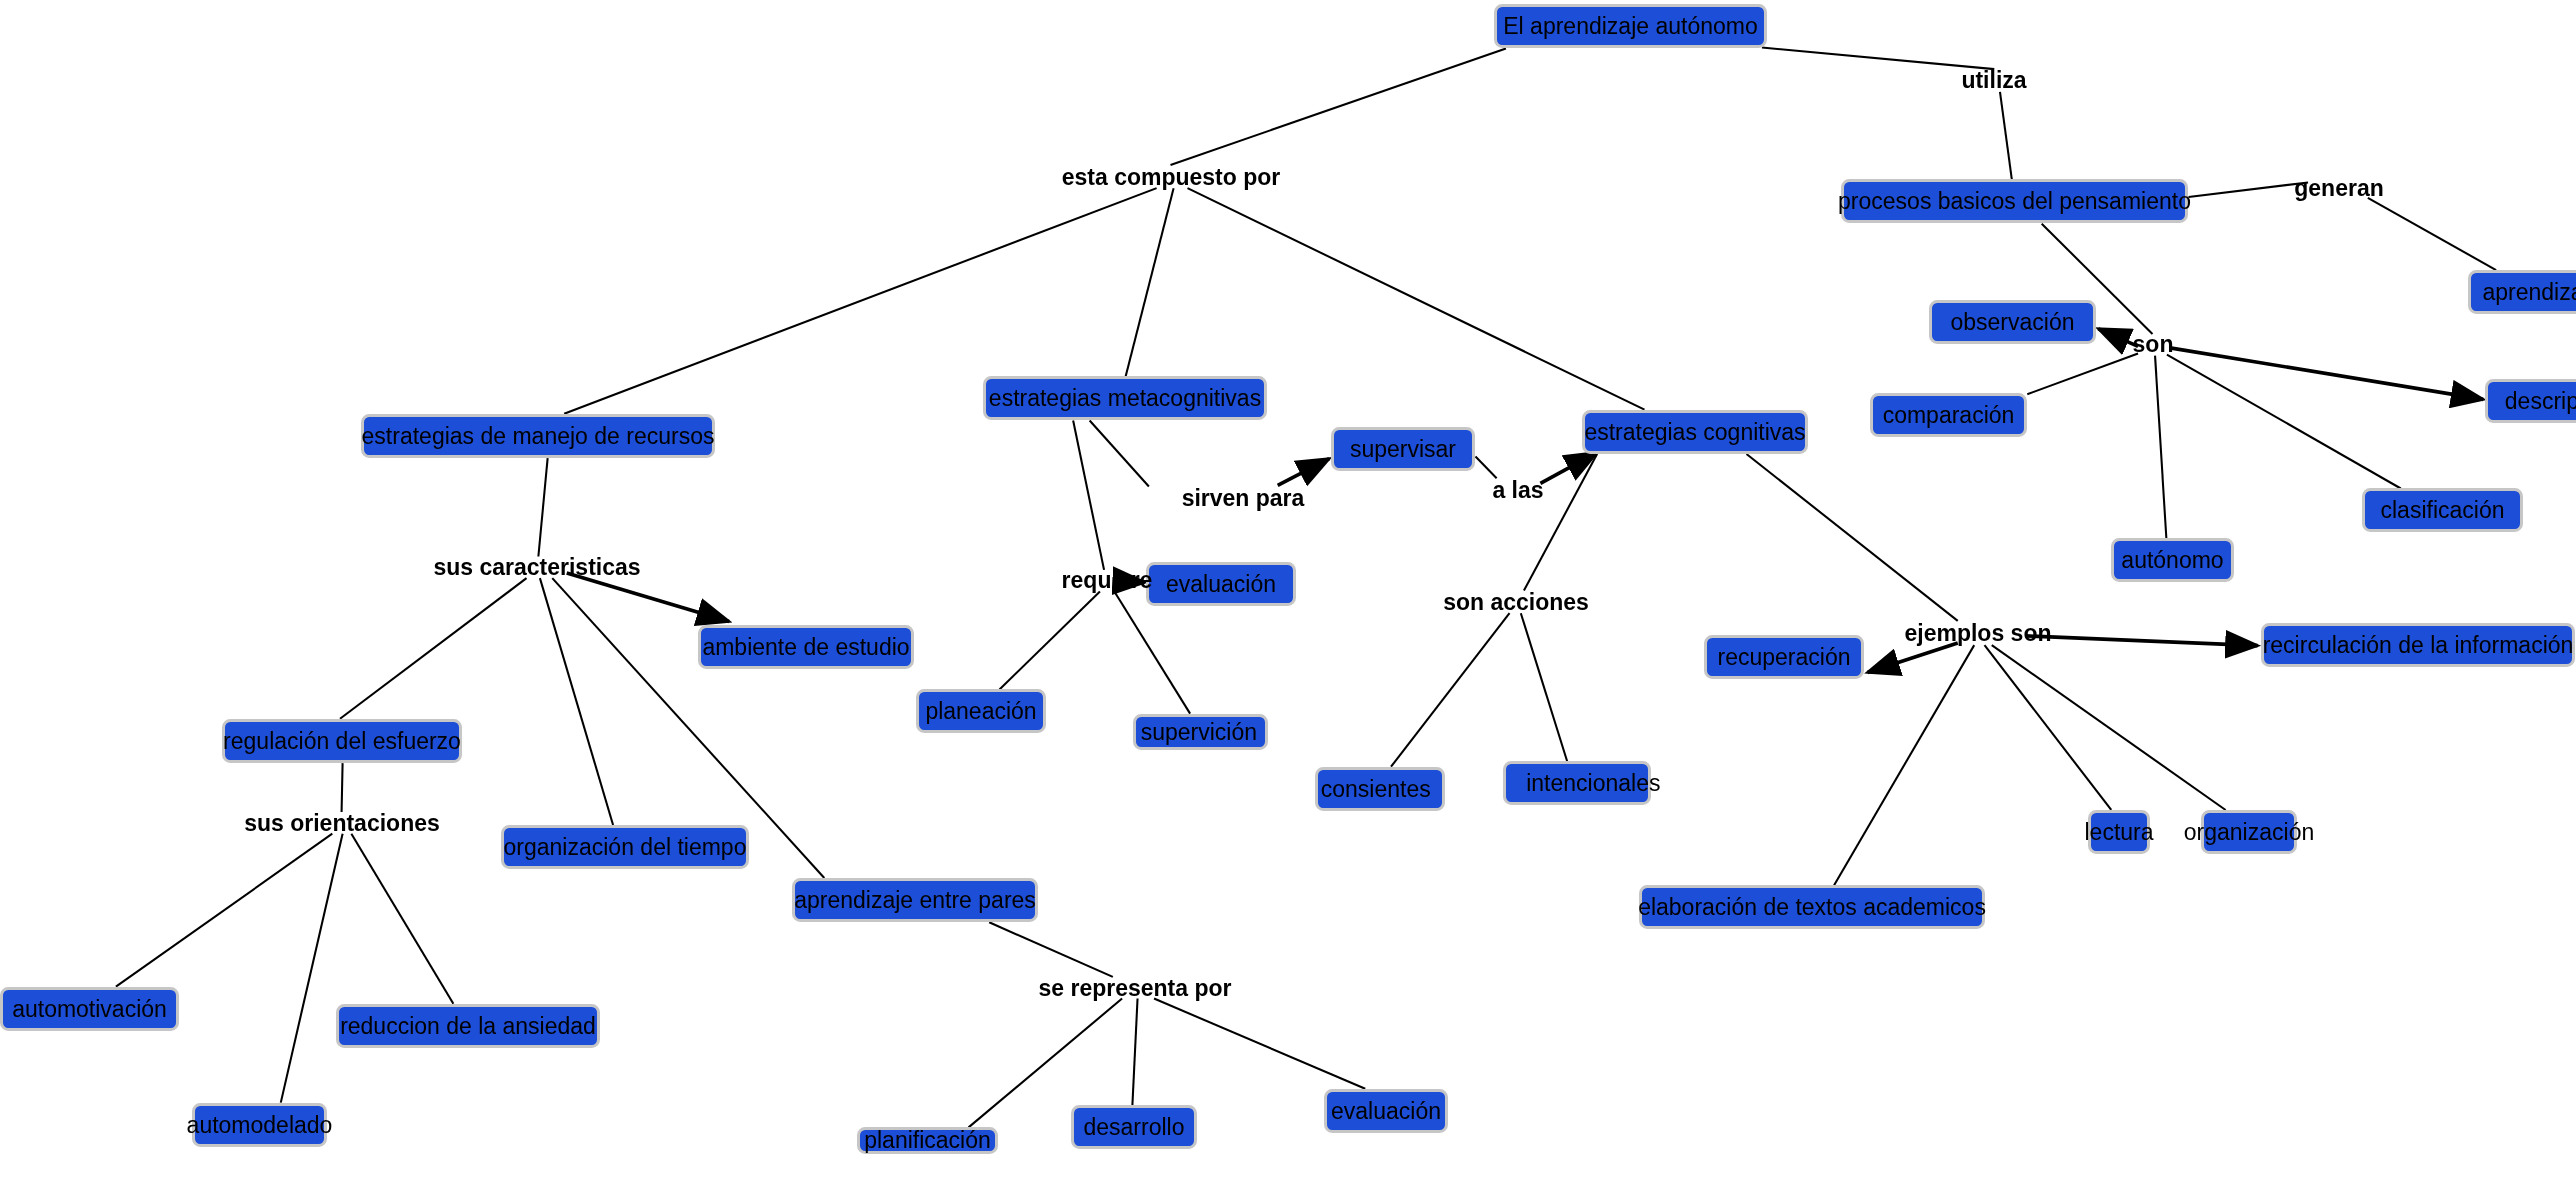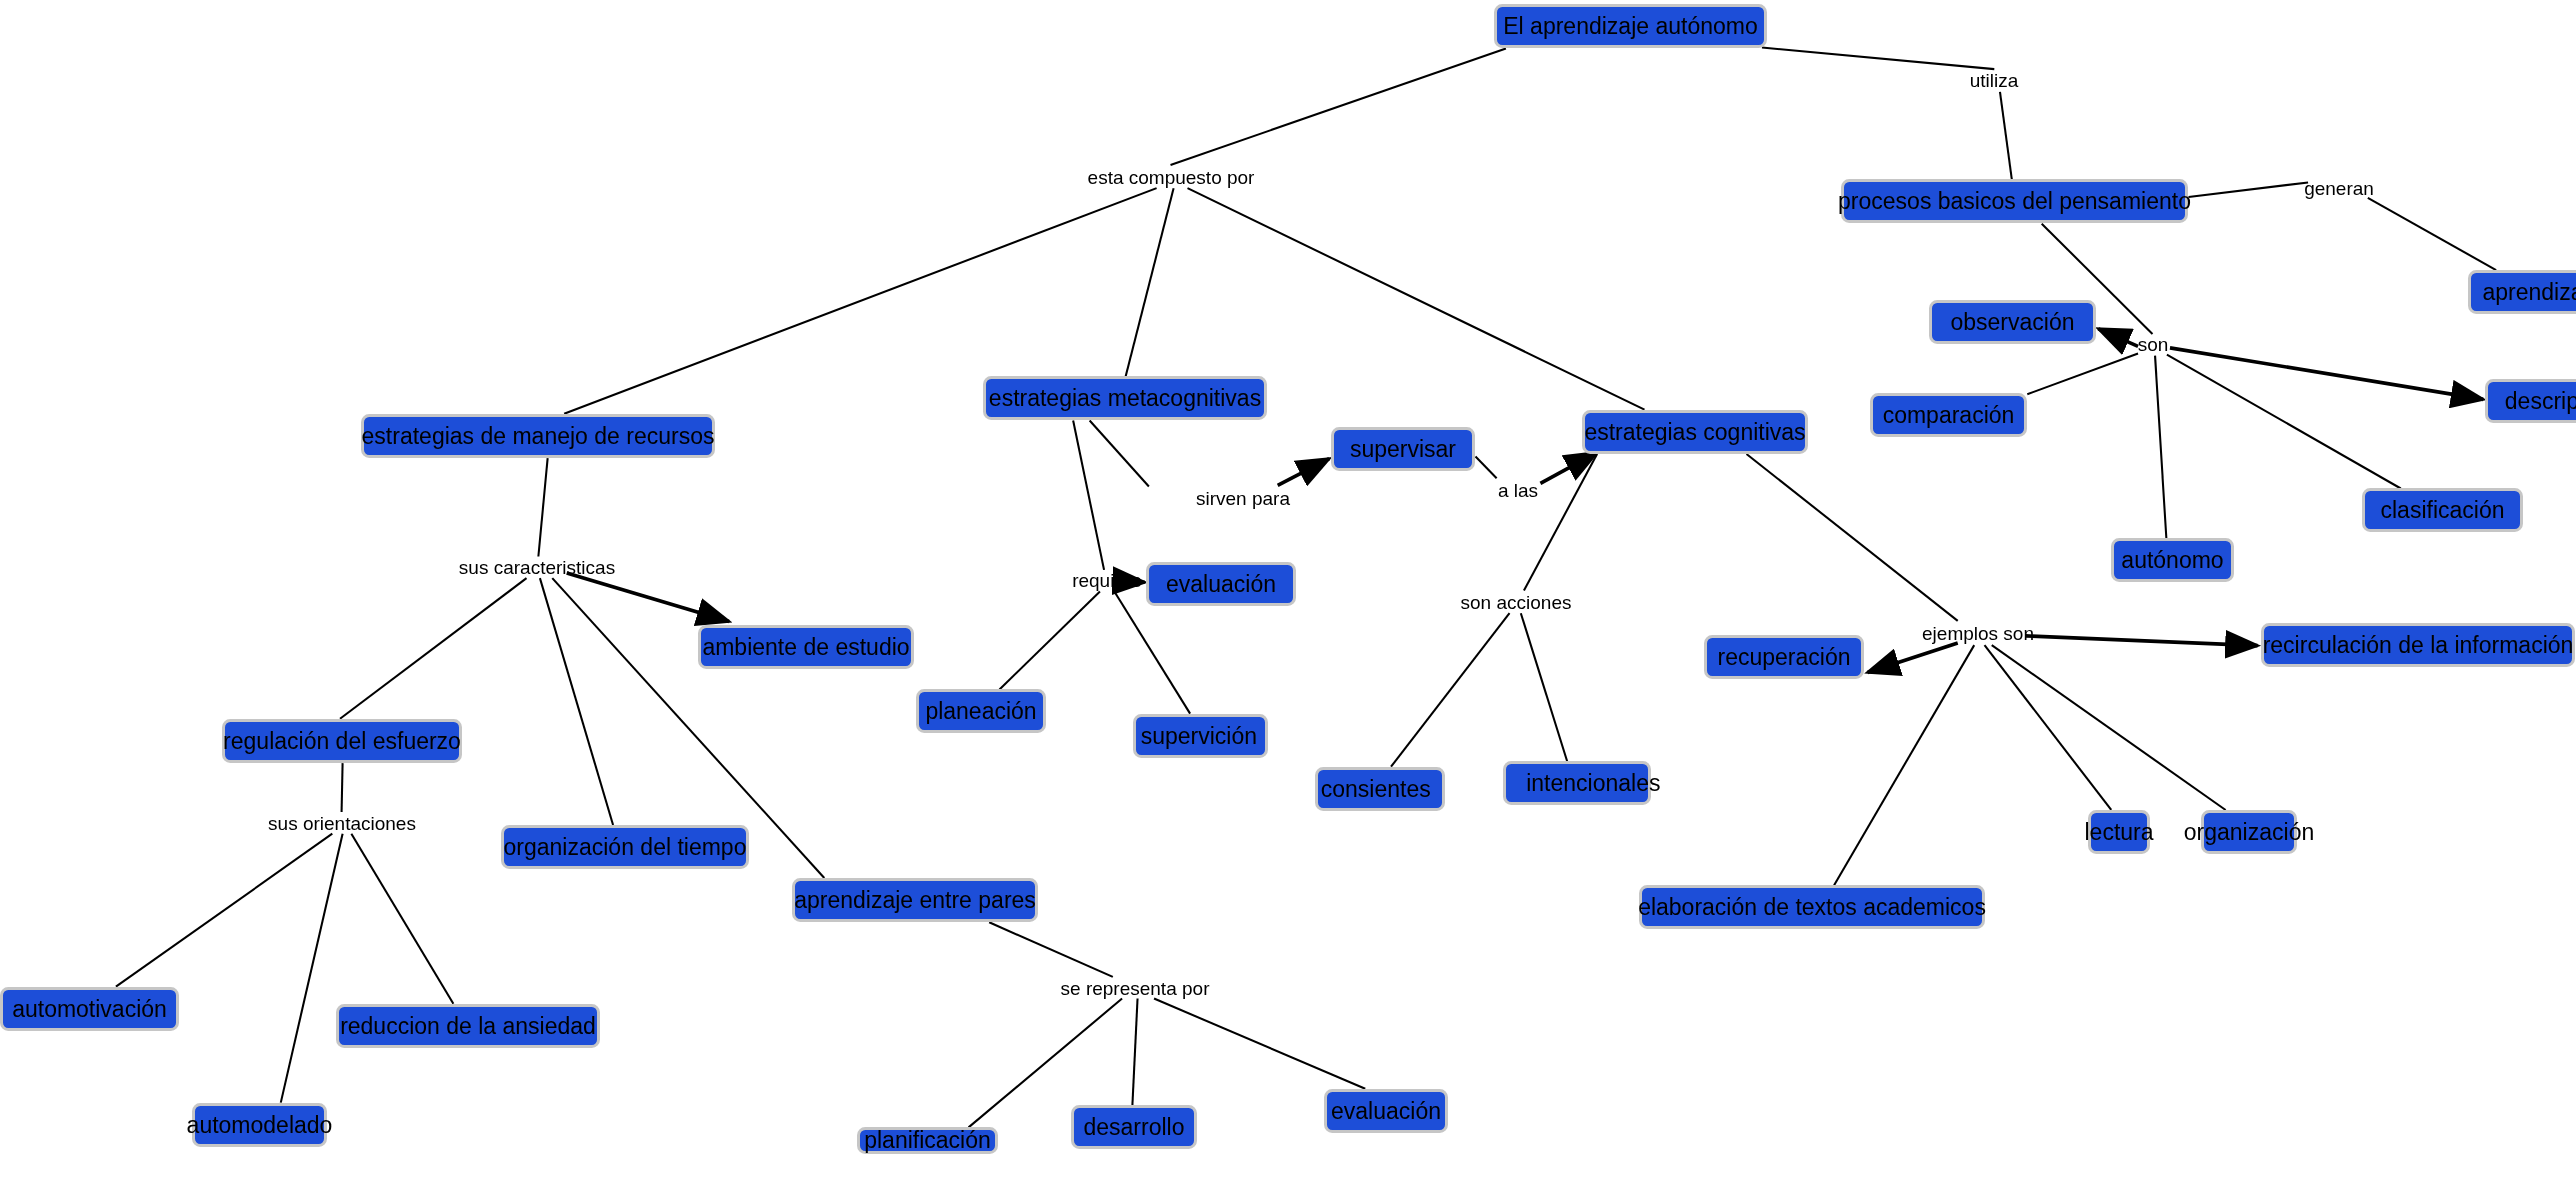--- a/index.html
+++ b/index.html
@@ -35,26 +35,27 @@
     padding: 0 11.3px;
     white-space: nowrap;
     color: #000000;
     font-size: 23px;
     line-height: 1;
     font-family: "Liberation Sans", sans-serif;
   }
   .link-label {
     position: absolute;
     color: #000000;
-    font-size: 19px;
+    font-size: 23px;
     line-height: 1;
     white-space: nowrap;
     font-family: "Liberation Sans", sans-serif;
     transform: translate(-50%, -50%);
     background: transparent;
+    font-weight: bold;
   }
 </style>
 </head>
 <body>
 
 <div id="map-root">
   <svg id="edge-layer" viewBox="0 0 5266 2290">
     <defs>
       <marker id="arrowhead" markerWidth="10" markerHeight="8" refX="9" refY="4" orient="auto" markerUnits="strokeWidth">
         <path d="M0,0 L10,4 L0,8 z" fill="#000000"></path>
@@ -146,21 +147,21 @@
       </div>
       <div class="concept-node" style="left: 698px; top: 625px; width: 216px; height: 44px;">
         <span>ambiente de estudio</span>
       </div>
       <div class="concept-node" style="left: 1146px; top: 562px; width: 150px; height: 44px;">
         <span>evaluación</span>
       </div>
       <div class="concept-node" style="left: 916px; top: 689px; width: 130px; height: 44px;">
         <span>planeación</span>
       </div>
-      <div class="concept-node" style="left: 1133px; top: 714px; width: 135px; height: 44px; padding-left: 8px;">
+      <div class="concept-node" style="left: 1133px; top: 714px; width: 135px; height: 36px; padding-left: 8px;">
         <span>supervición</span>
       </div>
       <div class="concept-node" style="left: 222px; top: 719px; width: 240px; height: 44px;">
         <span>regulación del esfuerzo</span>
       </div>
       <div class="concept-node" style="left: 501px; top: 825px; width: 248px; height: 44px;">
         <span>organización del tiempo</span>
       </div>
       <div class="concept-node" style="left: 792px; top: 878px; width: 246px; height: 44px;">
         <span>aprendizaje entre pares</span>

